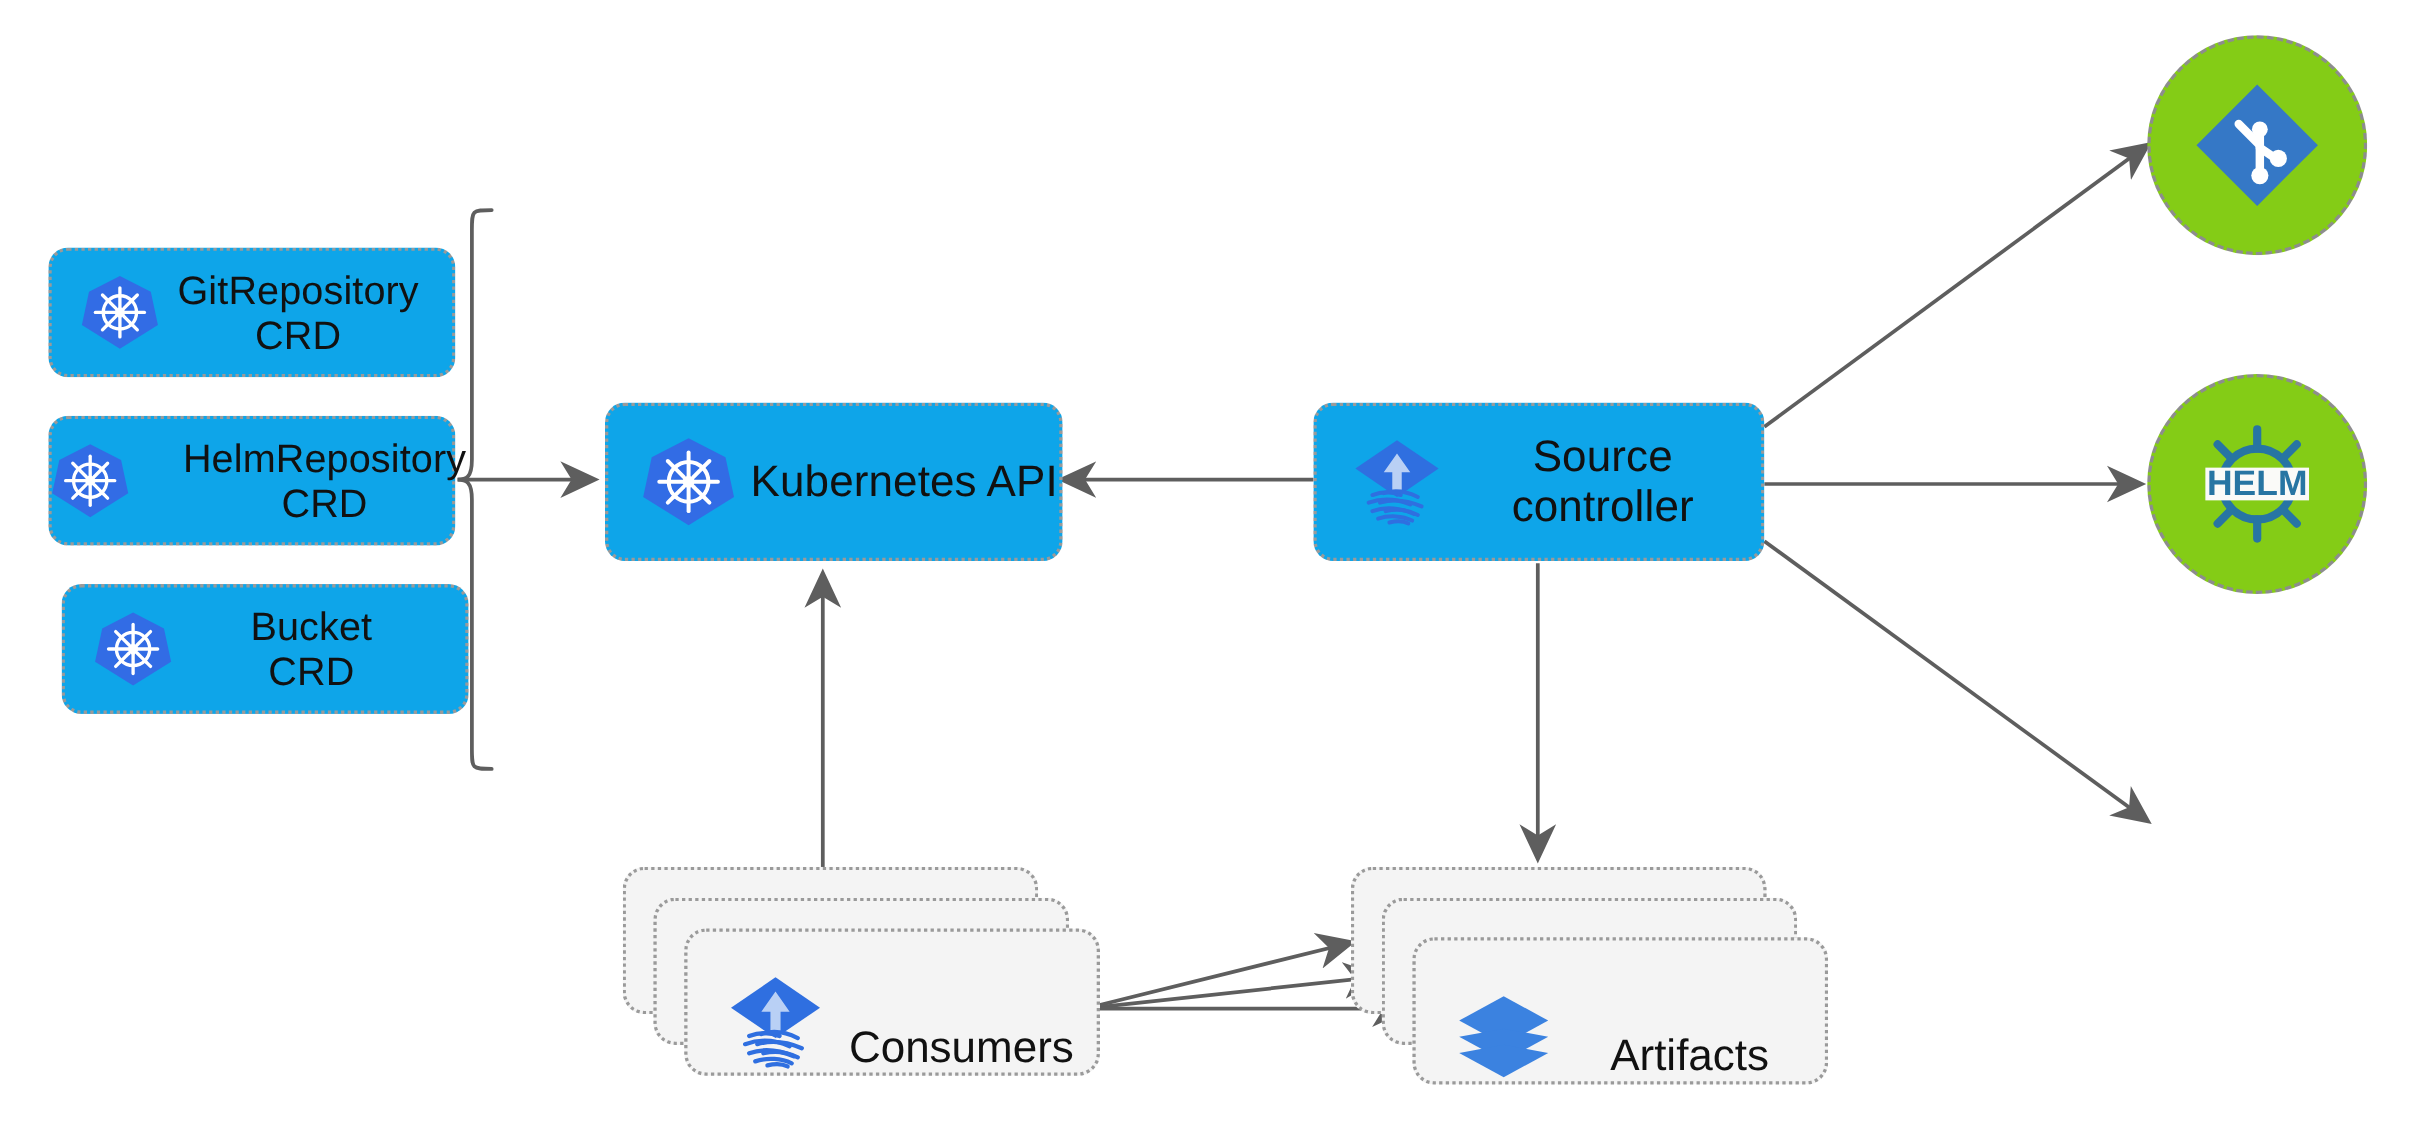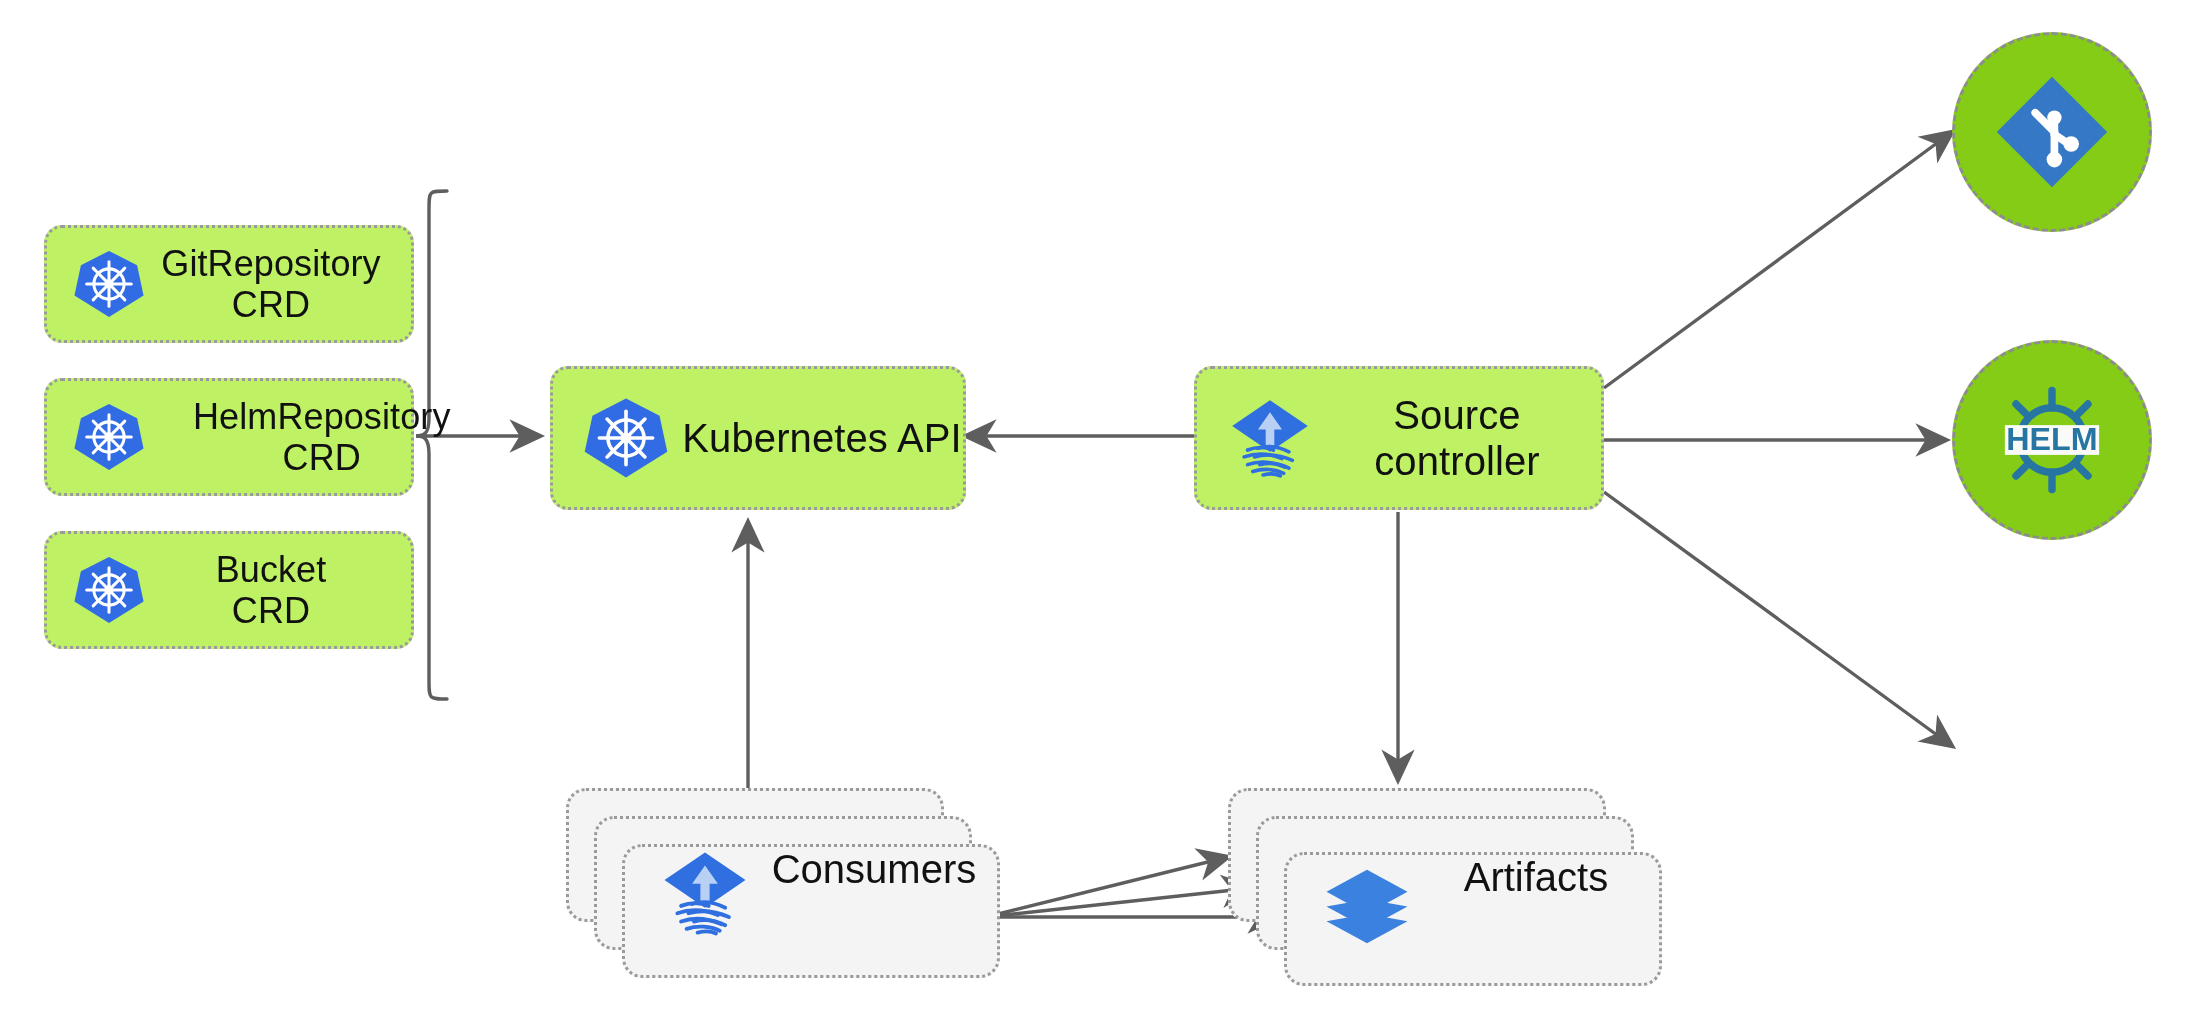--- a/index.html
+++ b/index.html
@@ -6,26 +6,27 @@
   body{
     font-family:"Liberation Sans","DejaVu Sans",sans-serif;
     width:2196px;height:1030px;overflow:hidden;position:relative;
   }
   #stage{position:absolute;left:0;top:0;width:2196px;height:1030px;}
 
   svg.edges{position:absolute;left:0;top:0;width:2196px;height:1030px;pointer-events:none;}
 
   .node{
     position:absolute;
-    background:#bef264;
+    background:#0ea5e9;
     border:3px dotted #9a9a9a;
     border-radius:18px;
     box-sizing:border-box;
     display:flex;align-items:center;
     color:#111;
+    justify-content:center;
   }
   .node .label{
     flex:1;text-align:center;line-height:1.15;
     font-size:38px;letter-spacing:.1px;
     white-space:pre-line;
   }
   .node .ico{flex:0 0 auto;display:flex;align-items:center;justify-content:center;}
 
   .crd{width:370px;height:118px;padding-left:26px;}
   .crd .ico{width:72px;height:72px;}
@@ -33,21 +34,21 @@
 
   .bigbox{height:144px;padding-left:30px;}
   .bigbox .ico{width:86px;height:86px;}
   .bigbox .label{font-size:40px;}
 
   .stack{position:absolute;}
   .stack .sheet{
     position:absolute;
     background:#f4f4f4;border:3px dotted #9a9a9a;border-radius:20px;box-sizing:border-box;
   }
-  .stack .front{display:flex;align-items:flex-start;padding-left:34px;}
+  .stack .front{display:flex;align-items:flex-end;padding-left:34px;}
   .stack .front .ico{width:92px;height:92px;flex:0 0 auto;}
   .stack .front .label{flex:1;text-align:center;font-size:40px;color:#111;}
 
   .circle{
     position:absolute;width:200px;height:200px;border-radius:50%;
     background:#84cc16;border:3px dashed #8d8d8d;box-sizing:border-box;
     display:flex;align-items:center;justify-content:center;
   }
 </style>
 </head>
@@ -144,21 +145,21 @@
             <line x1="55" y1="55" x2="66" y2="66"></line>
           <line x1="55" y1="45" x2="66" y2="34"></line>
             <line x1="45" y1="55" x2="34" y2="66"></line>
         </g>
       </svg>
     </span>
     <span class="label">HelmRepository
 CRD</span>
   </div>
 
-  <div class="node crd" style="left:44px;top:531px;">
+  <div class="node crd" style="left:56px;top:531px;">
     <span class="ico">
       <svg viewBox="0 0 100 100" width="100%" height="100%">
         <polygon points="50,4 89,24 98,66 50,96 2,66 11,24" fill="#326ce5"></polygon>
         <g fill="none" stroke="#ffffff" stroke-width="4.2" stroke-linecap="round">
           <circle cx="50" cy="50" r="21"></circle>
           <circle cx="50" cy="50" r="6.5" fill="#ffffff" stroke="none"></circle>
           <line x1="50" y1="19" x2="50" y2="29"></line>
             <line x1="50" y1="71" x2="50" y2="81"></line>
           <line x1="19" y1="50" x2="29" y2="50"></line>
             <line x1="71" y1="50" x2="81" y2="50"></line>

